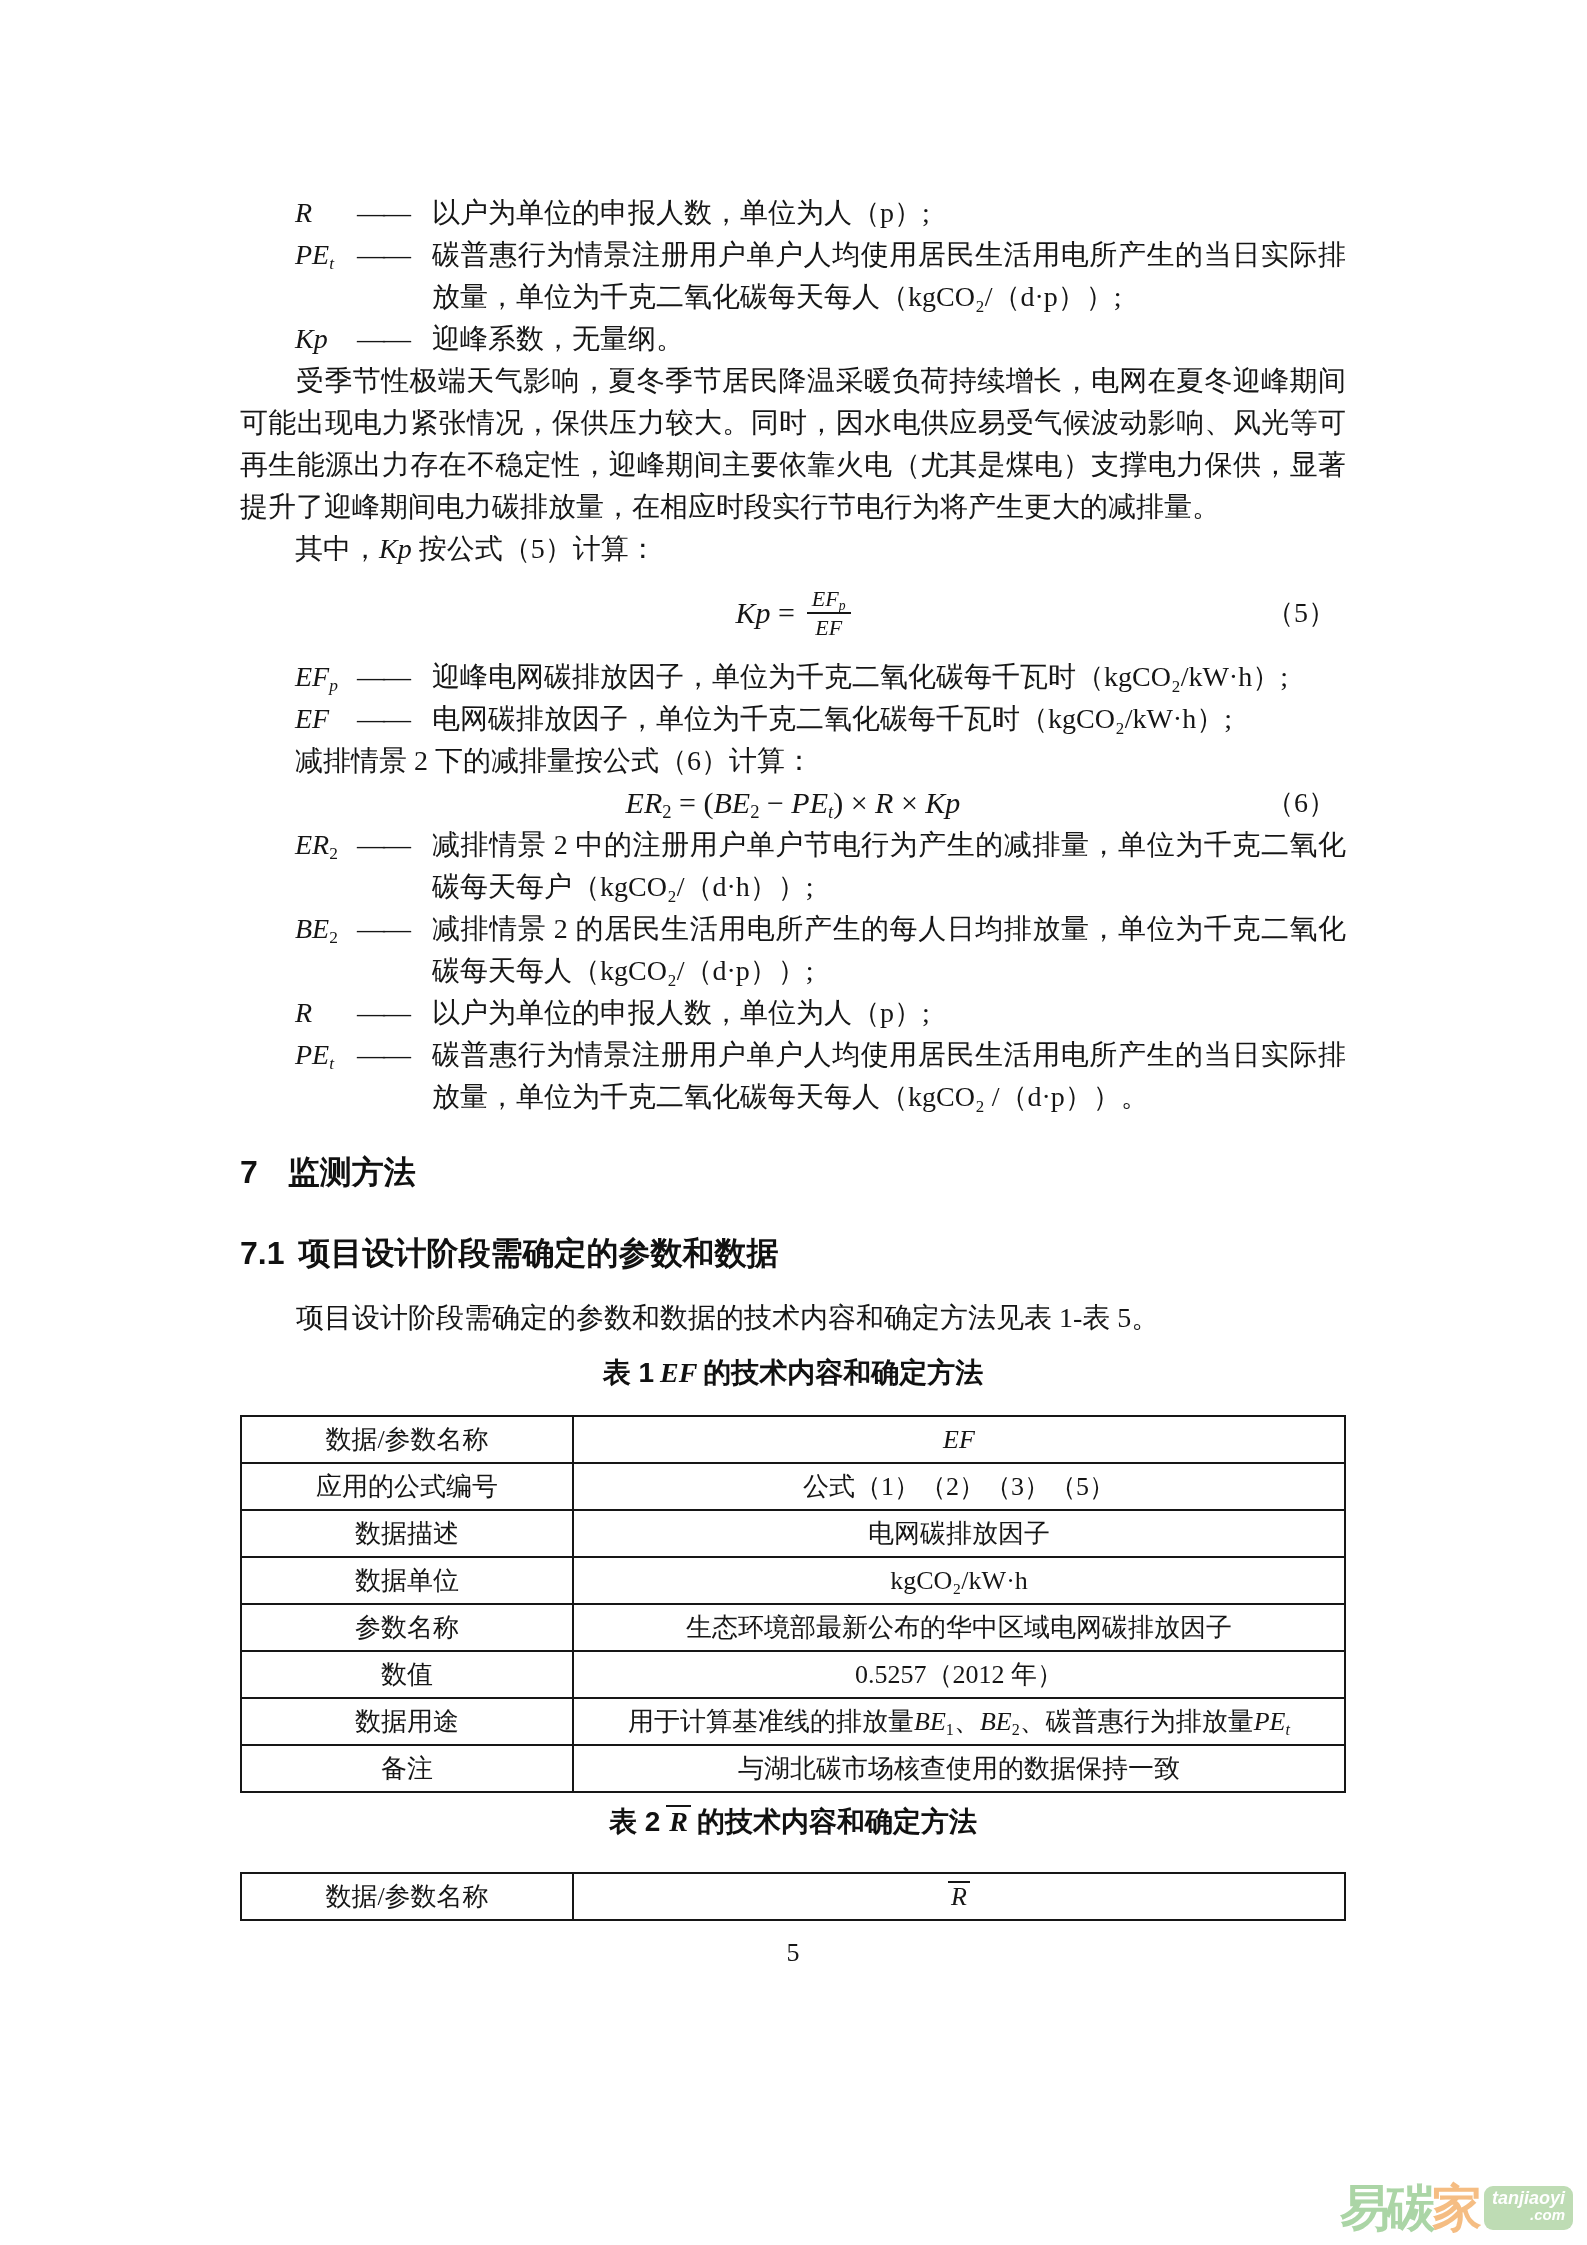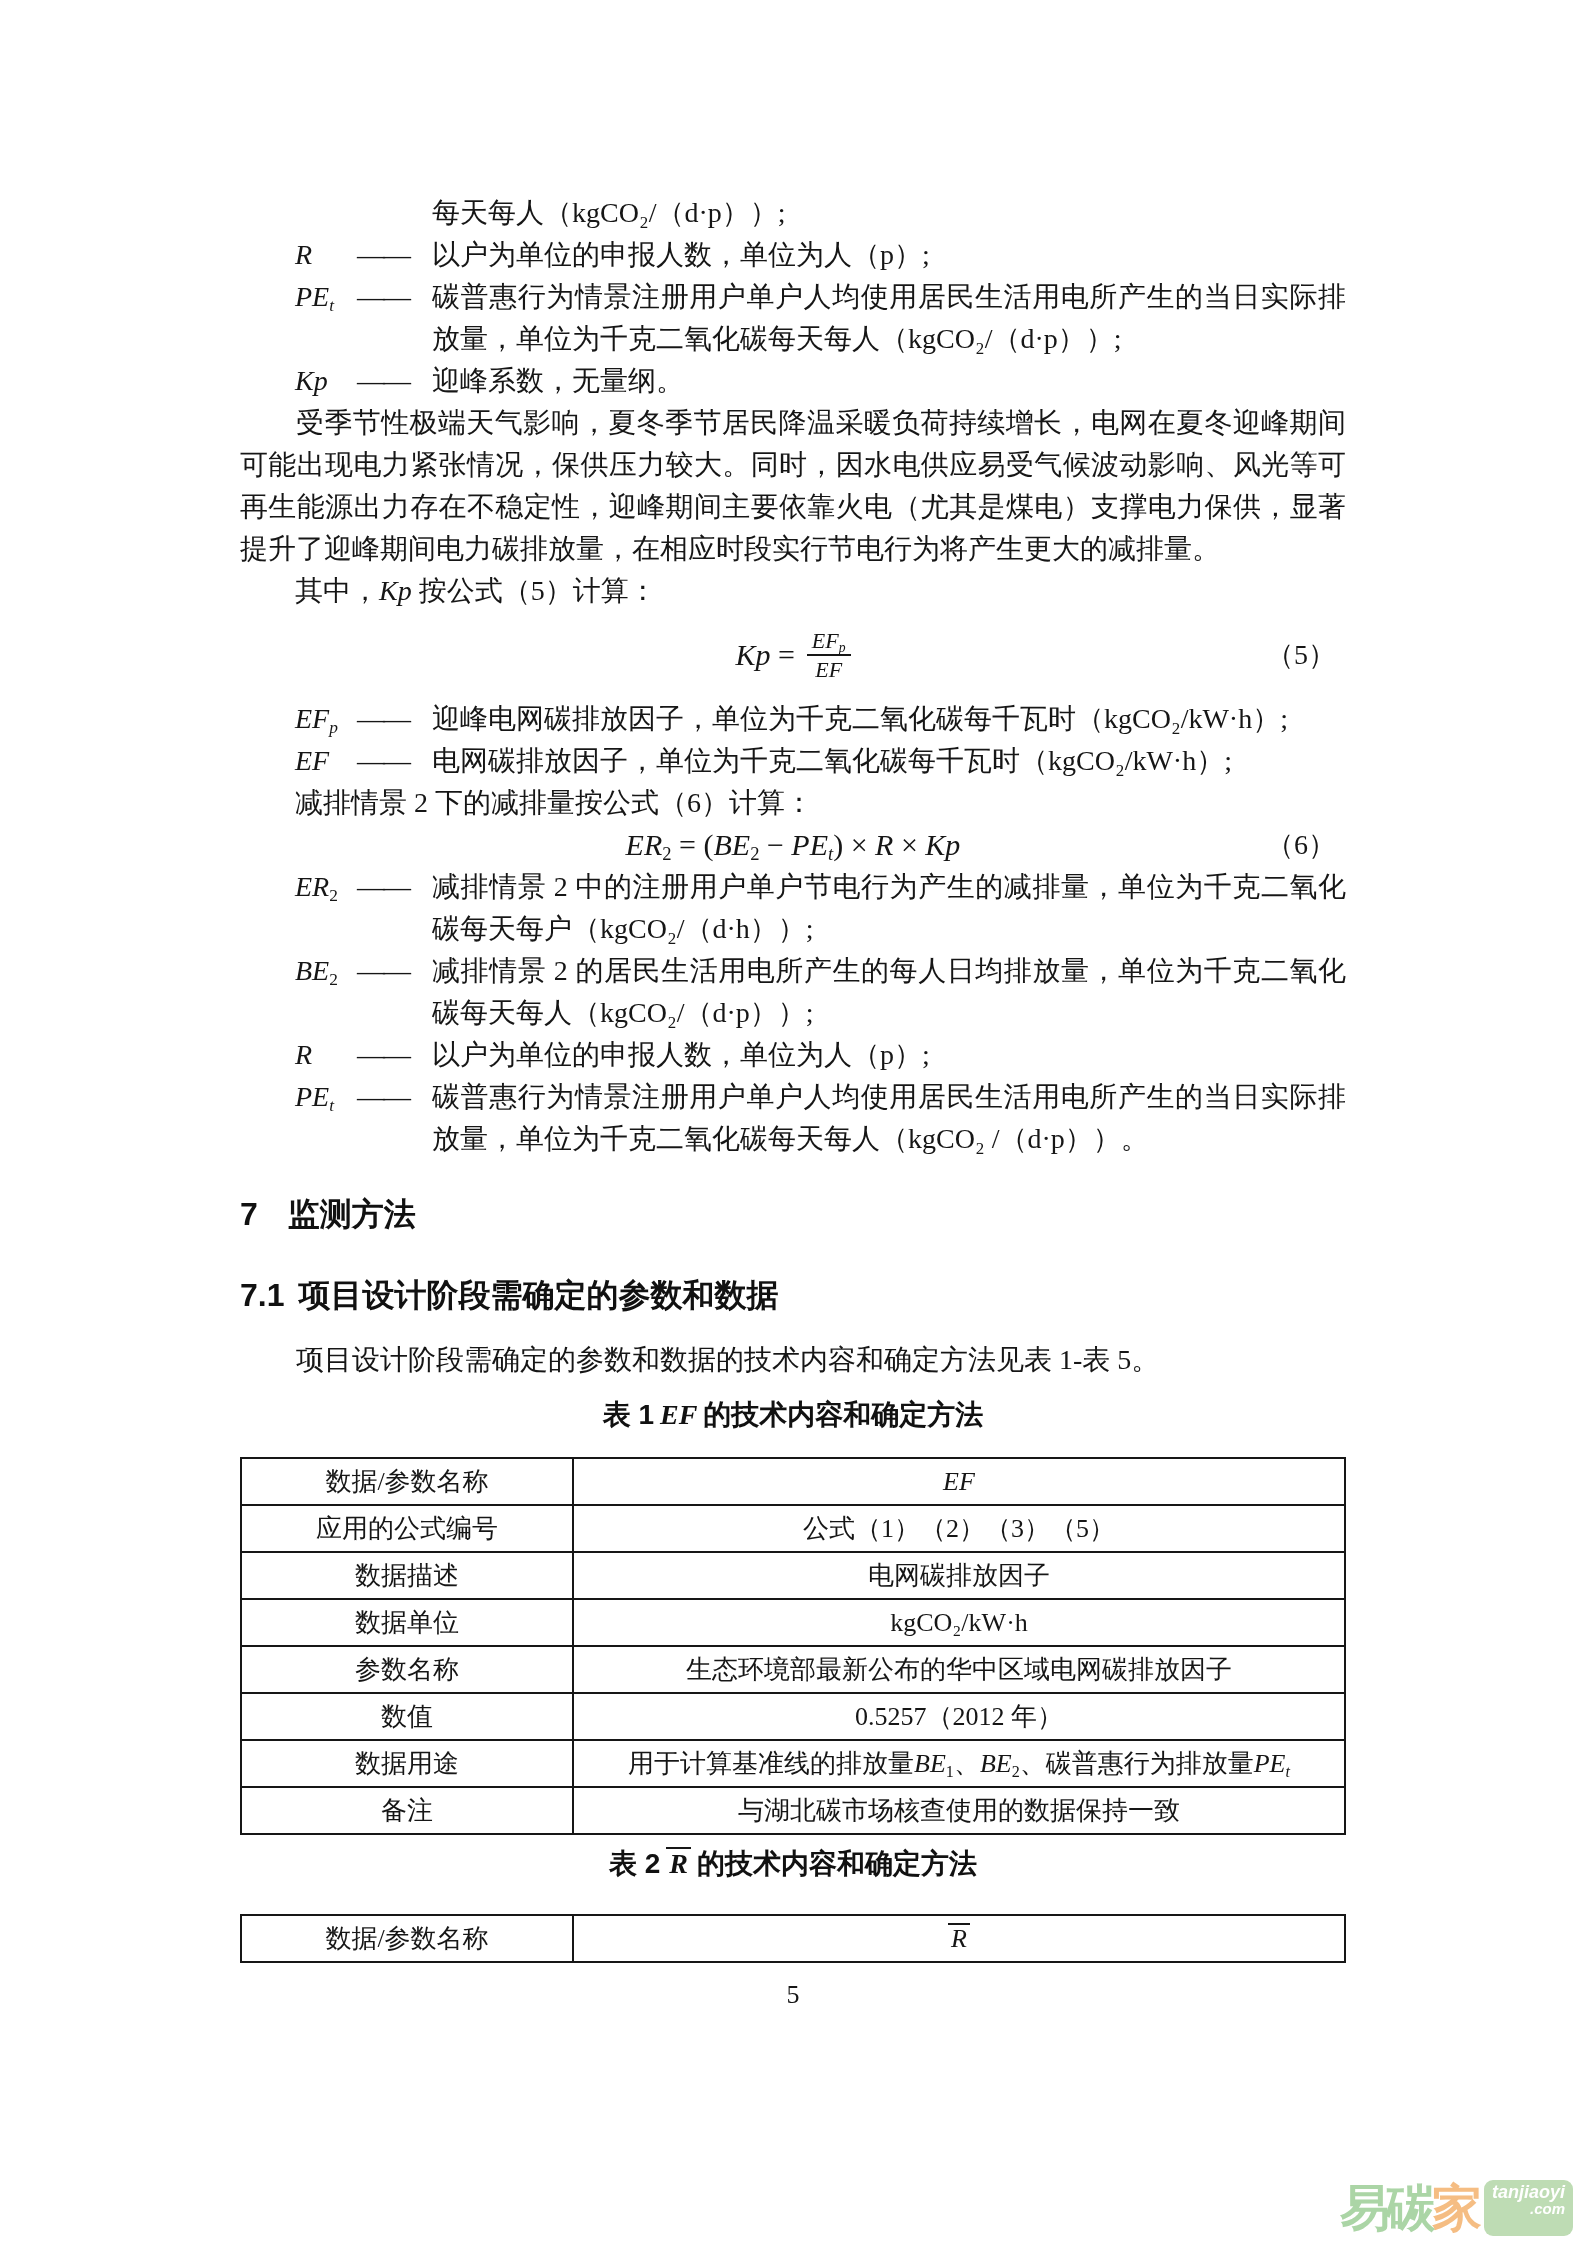--- a/index.html
+++ b/index.html
@@ -40,31 +40,30 @@
   .dtable td{border:2px solid #161616; height:45px; text-align:center; vertical-align:middle; font-size:26px; padding:0 0;}
   .dtable td.lab{width:330px;}
   .dtable2{margin-top:29px;}
   .overbar{display:inline-block; border-top:2px solid #161616; line-height:1.0; padding:1px 3px 0;}
   .pagenum{margin-top:17px; text-align:center; font-size:26px;}
   
   .watermark{position:absolute; right:14px; bottom:8px; display:flex; align-items:center; user-select:none;}
   .wm-char{font-family:"Liberation Serif","DejaVu Serif",serif; font-weight:bold; font-size:50px; line-height:58px; letter-spacing:-4px;}
   .wm-green{color:#abd5a6;}
   .wm-orange{color:#f5bd83;}
-  .wm-badge{display:inline-flex; flex-direction:column; margin-left:6px; background:#bedcb4; border-radius:9px; padding:3px 8px 20px; font-family:"Liberation Sans","DejaVu Sans",sans-serif; font-style:italic; font-weight:bold; color:#ffffff;}
+  .wm-badge{display:inline-flex; flex-direction:column; margin-left:6px; background:#bedcb4; border-radius:9px; padding:3px 8px 8px; font-family:"Liberation Sans","DejaVu Sans",sans-serif; font-style:italic; font-weight:bold; color:#ffffff;}
   .wm-line1{font-size:18px; line-height:18px;}
   .wm-line2{font-size:15px; line-height:15px; text-align:right;}
 </style>
 </head>
 <body>
 
 <div class="page">
   <div class="content">
 
-    <div class="line def-cont">每天每人（kgCO₂/（d·p））;</div>
 
     <div class="trow">
       <span class="tsym"><i>R</i></span>
       <span class="tdash">——</span>
       <span class="tdef">以户为单位的申报人数，单位为人（p）;</span>
     </div>
     <div class="trow">
       <span class="tsym"><i>PE</i><sub><i>t</i></sub></span>
       <span class="tdash">——</span>
       <span class="tdef">碳普惠行为情景注册用户单户人均使用居民生活用电所产生的当日实际排放量，单位为千克二氧化碳每天每人（kgCO₂/（d·p））;</span>

